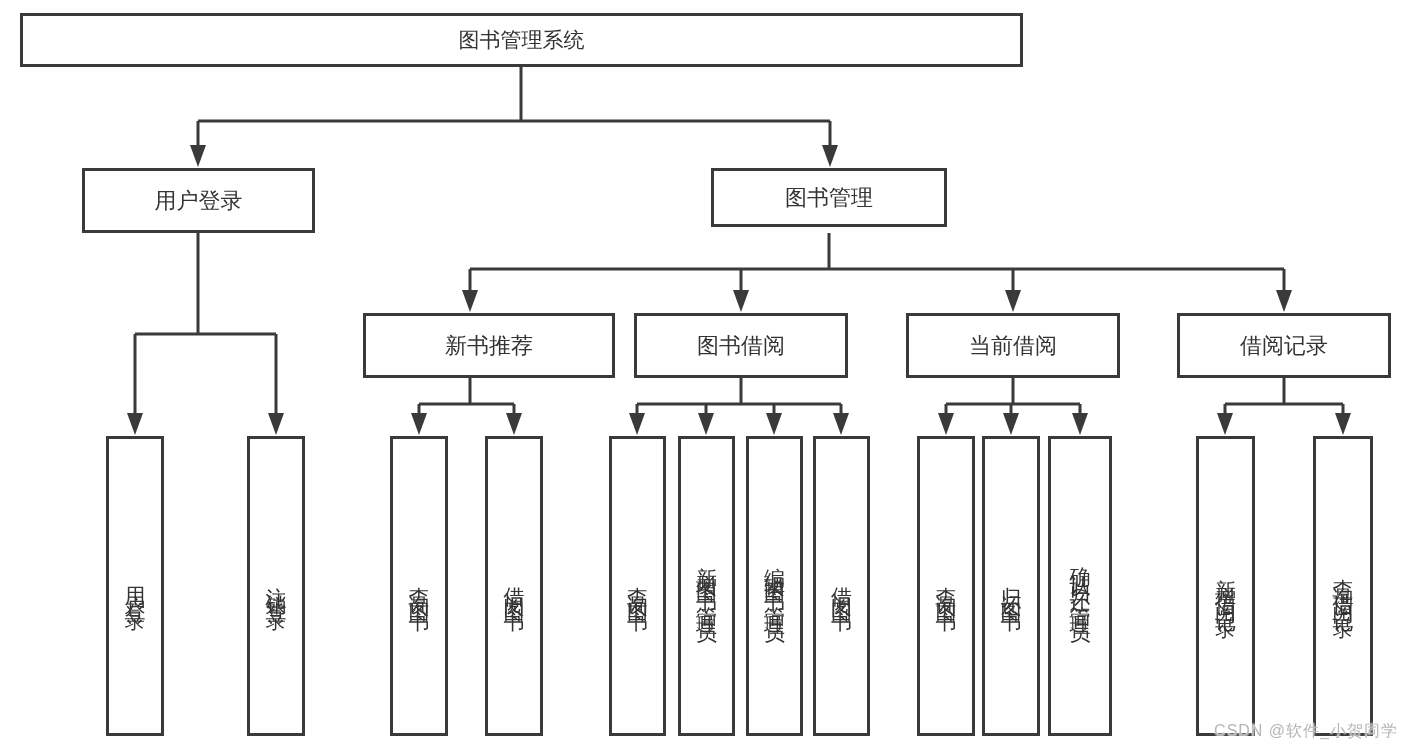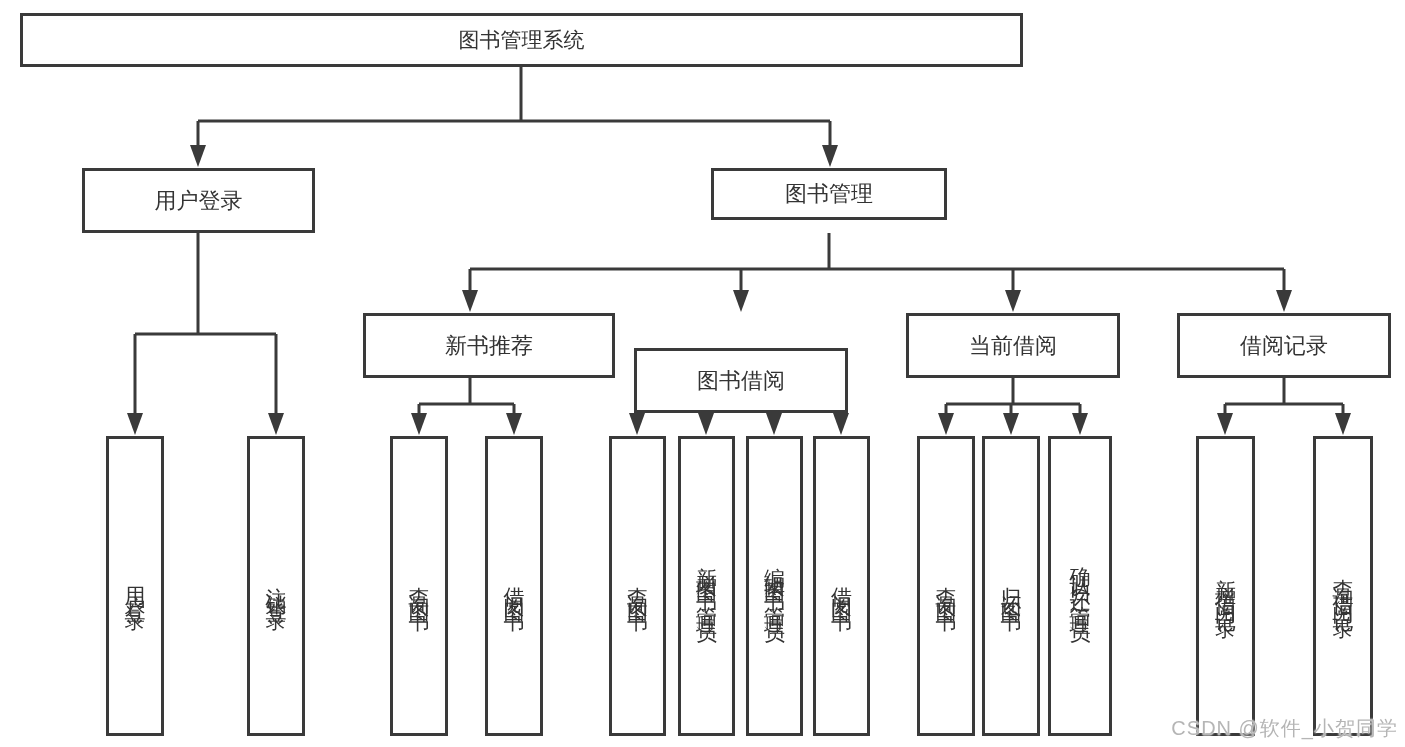--- a/index.html
+++ b/index.html
@@ -42,21 +42,21 @@
     writing-mode: vertical-rl;
     text-orientation: mixed;
     font-size: 21px;
     letter-spacing: 8px;
   }
   .watermark {
     position: absolute;
     right: 7px;
     bottom: 5px;
     color: var(--watermark);
-    font-size: 20px;
+    font-size: 16px;
     letter-spacing: 1px;
     text-shadow: 0 0 2px #ffffff, 0 0 2px #ffffff;
     white-space: nowrap;
   }
 </style>
 </head>
 <body>
 
 <div class="canvas">
 
@@ -96,28 +96,28 @@
     <polygon points="1335,413 1351,413 1343,435"></polygon>
   </svg>
 
   <div class="node root" style="left:20px; top:13px; width:1003px; height:54px;">
     <span>图书管理系统</span>
   </div>
 
   <div class="node" style="left:82px; top:168px; width:233px; height:65px;">
     <span>用户登录</span>
   </div>
-  <div class="node" style="left:711px; top:168px; width:236px; height:52px;">
+  <div class="node" style="left:711px; top:168px; width:236px; height:59px;">
     <span>图书管理</span>
   </div>
 
   <div class="node" style="left:363px; top:313px; width:252px; height:65px;">
     <span>新书推荐</span>
   </div>
-  <div class="node" style="left:634px; top:313px; width:214px; height:65px;margin-top:35px;">
+  <div class="node" style="left:634px; top:313px; width:214px; height:65px;">
     <span>图书借阅</span>
   </div>
   <div class="node" style="left:906px; top:313px; width:214px; height:65px;align-items:center;">
     <span>当前借阅</span>
   </div>
   <div class="node" style="left:1177px; top:313px; width:214px; height:65px;">
     <span>借阅记录</span>
   </div>
 
   <div class="node leaf" style="left:106px; top:436px; width:58px; height:300px;">

